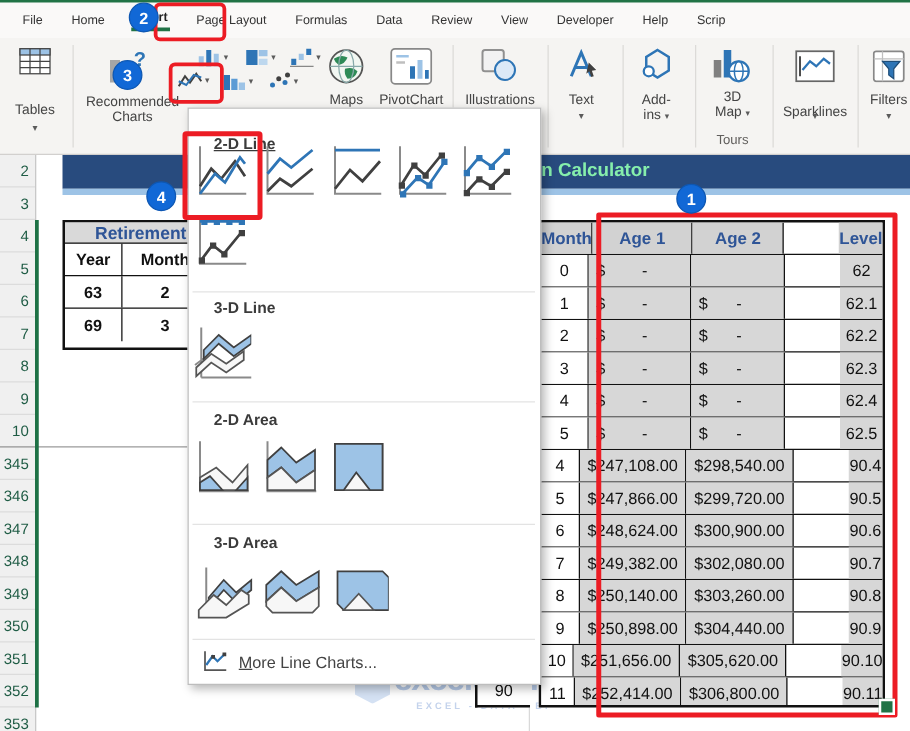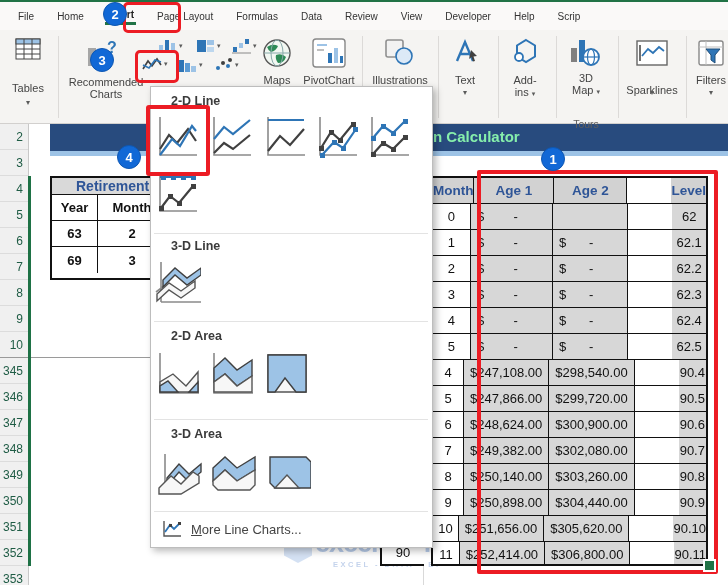--- a/index.html
+++ b/index.html
@@ -247,21 +247,21 @@
           <rect x="11" y="4" width="6" height="22" fill="#2E75B6"></rect>
       <circle cx="23" cy="21" r="8" fill="#fff" stroke="#2E75B6" stroke-width="1.8"></circle>
       <line x1="15" y1="21" x2="31" y2="21" stroke="#2E75B6" stroke-width="1.2"></line>
       <ellipse cx="23" cy="21" rx="3.5" ry="8" fill="none" stroke="#2E75B6" stroke-width="1.2"></ellipse>
         </svg>
     </div>
     <div class="rlabel" style="left:560px;top:42px;width:52px;">
       <div>3D</div>
       <div><span>Map</span> <span class="chev">▾</span></div>
     </div>
-    <div class="grp-label" style="left:556px;top:76px;width:60px;margin-top:12px;">Tours</div>
+    <div class="grp-label" style="left:556px;top:76px;width:60px;">Tours</div>
     <div class="rdiv" style="left:618px;"></div>
 
     <div class="icon" style="left:636px;top:10px;">
       <svg width="32" height="26">
           <rect x="1" y="1" width="30" height="24" fill="#fff" stroke="#666" stroke-width="1.4"></rect>
       <line x1="4" y1="5" x2="4" y2="21" stroke="#333" stroke-width="1.4"></line>
       <polyline points="6,16 12,9 17,13 23,7 28,11" fill="none" stroke="#2E75B6" stroke-width="1.8"></polyline>
         </svg>
     </div>
     <div class="rlabel" style="left:622px;top:54px;width:60px;">Sparklines</div>
@@ -502,21 +502,21 @@
           </div>
           <div class="tc cw3">90.11</div>
         </div>
       </div>
   </div>
 
   <div class="abs c90">90</div>
   <div class="abs gline"></div>
 
   <div class="abs dropdown">
-    <div class="dd-h" style="top:7px;">2-D Line</div>
+    <div class="dd-h" style="top:21px;text-decoration:underline;">2-D Line</div>
 
     <div class="dd-ic" style="left:2px;top:24px;">
       <svg width="44" height="46">
           <path class="ax" d="M5 3v38h37"></path>
       <polyline class="lk" points="5,35 14,21 22,29 33,15 41,27"></polyline>
       <polyline class="lb" points="5,41 17,25 25,32 37,12 41,17"></polyline>
         </svg>
     </div>
     <div class="dd-ic" style="left:56px;top:24px;">
       <svg width="44" height="46">

